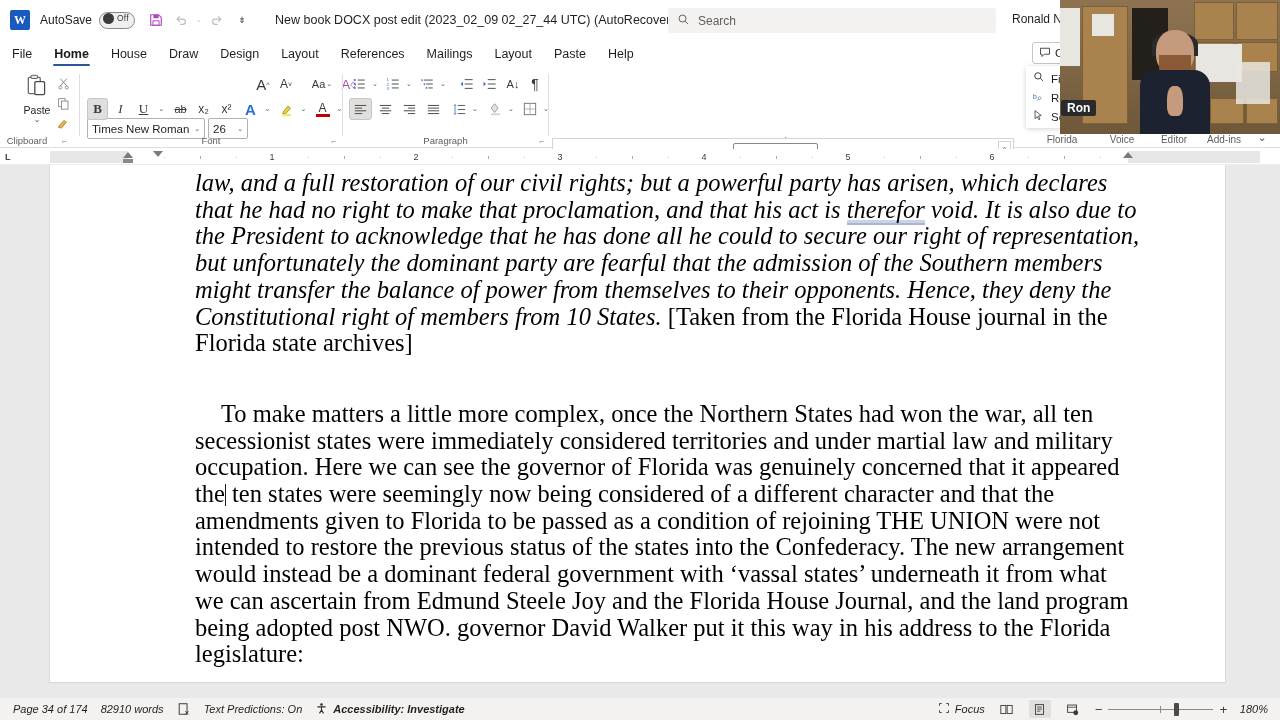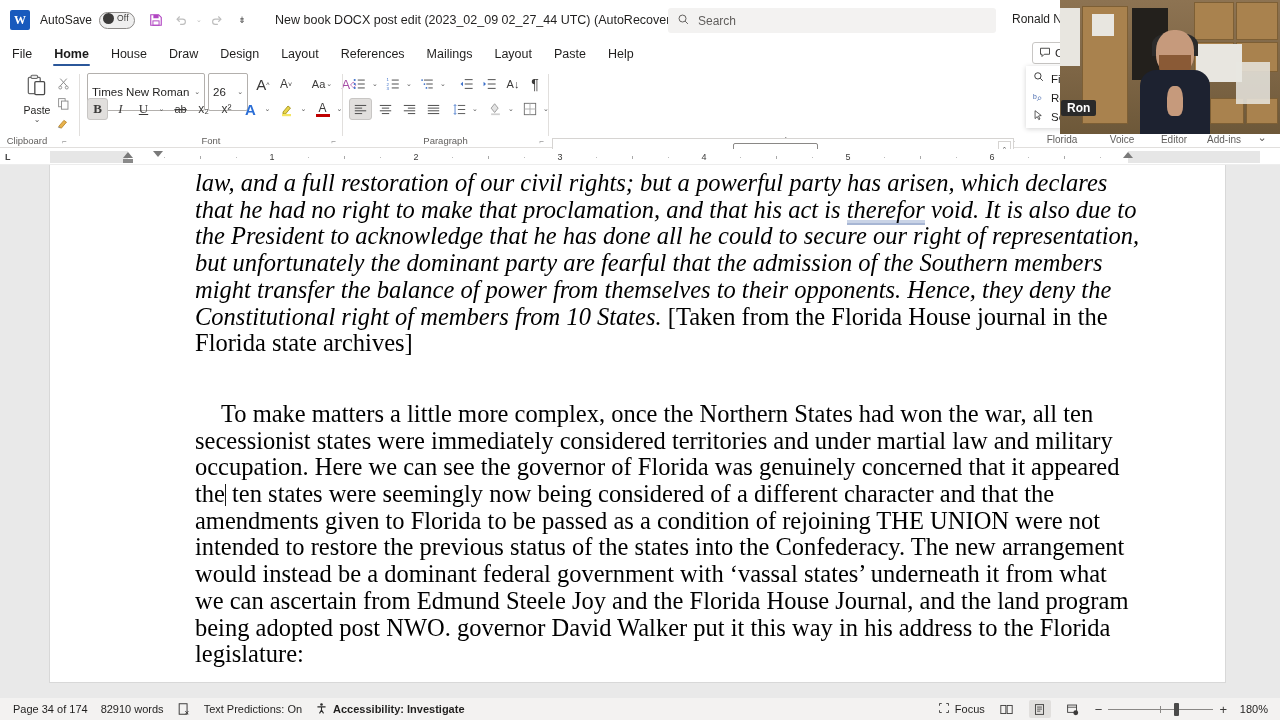--- a/index.html
+++ b/index.html
@@ -100,23 +100,23 @@
   
   .tb {
     display: flex; align-items: center; justify-content: center;
     height: 22px; border-radius: 3px; font-size: 13px; color: #3b3a39;
     white-space: nowrap;
   }
   .tb.sel { background: #e1dfdd; border: 1px solid #c8c6c4; }
   .chev { font-size: 7px; color: #555; margin-left: 1px; }
 
   .combo {
-    position: absolute; height: 38px; border: 1px solid #b3b0ad; background: #fff;
+    position: absolute; height: 21px; border: 1px solid #b3b0ad; background: #fff;
     display: flex; align-items: center; border-radius: 2px;
-    font-size: 11.5px; color: #201f1e; padding-left: 4px;
+    font-size: 11.5px; color: #201f1e; padding-left: 4px; margin-top: 45px;
   }
   .combo .cchev { margin-left: auto; margin-right: 4px; font-size: 7px; color: #555; }
 
   
   .stylegal {
     position: absolute; left: 552px; top: 70px; width: 462px; height: 58px;
     border: 1px solid #d6d4d2; background: #fff; display: flex; align-items: center;
   }
   .styleitem {
     width: 90px; height: 48px; margin: 0 2px;
@@ -219,21 +219,21 @@
   }
   .caret {
     display: inline-block; width: 1px; height: 22px; background: #1a1a1a;
     vertical-align: -4px; margin: 0 0 0 0;
   }
 
   
   .statusbar {
     position: absolute; left: 0; top: 698px; width: 1280px; height: 22px;
     background: #f3f2f1; display: flex; align-items: center;
-    font-size: 11px; color: #201f1e;
+    font-size: 11px; color: #201f1e; font-style: italic;
   }
   .sb-item { display: flex; align-items: center; gap: 5px; margin-left: 13px; white-space: nowrap; }
   .sb-right { margin-left: auto; display: flex; align-items: center; gap: 11px; margin-right: 12px; }
   .viewbtn {
     width: 22px; height: 18px; display: flex; align-items: center; justify-content: center;
     font-size: 13px; color: #3b3a39; border-radius: 2px;
   }
   .viewbtn.on { background: #e1dfdd; }
   .zoomslider { display: flex; align-items: center; gap: 6px; }
   .zs-track { position: relative; width: 105px; height: 12px; display:flex; align-items:center;}

